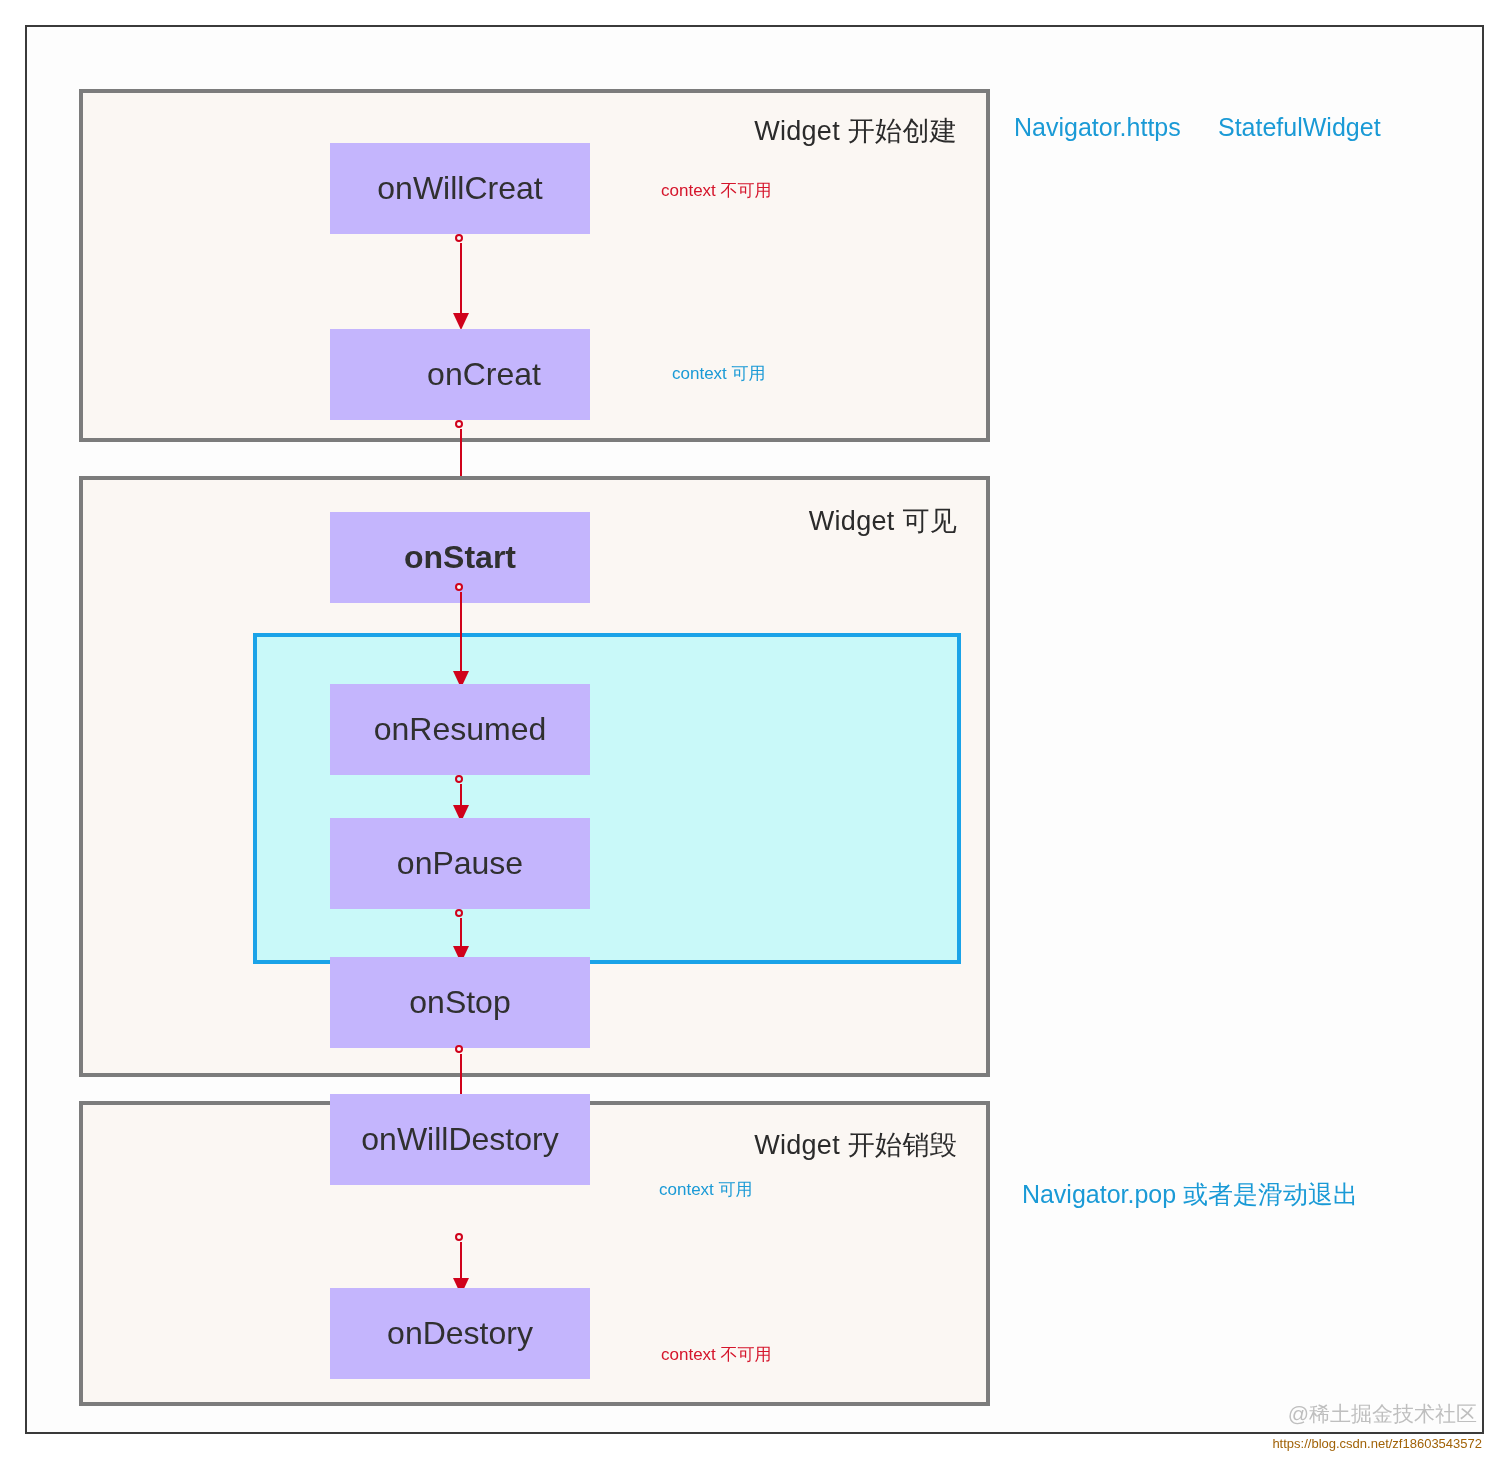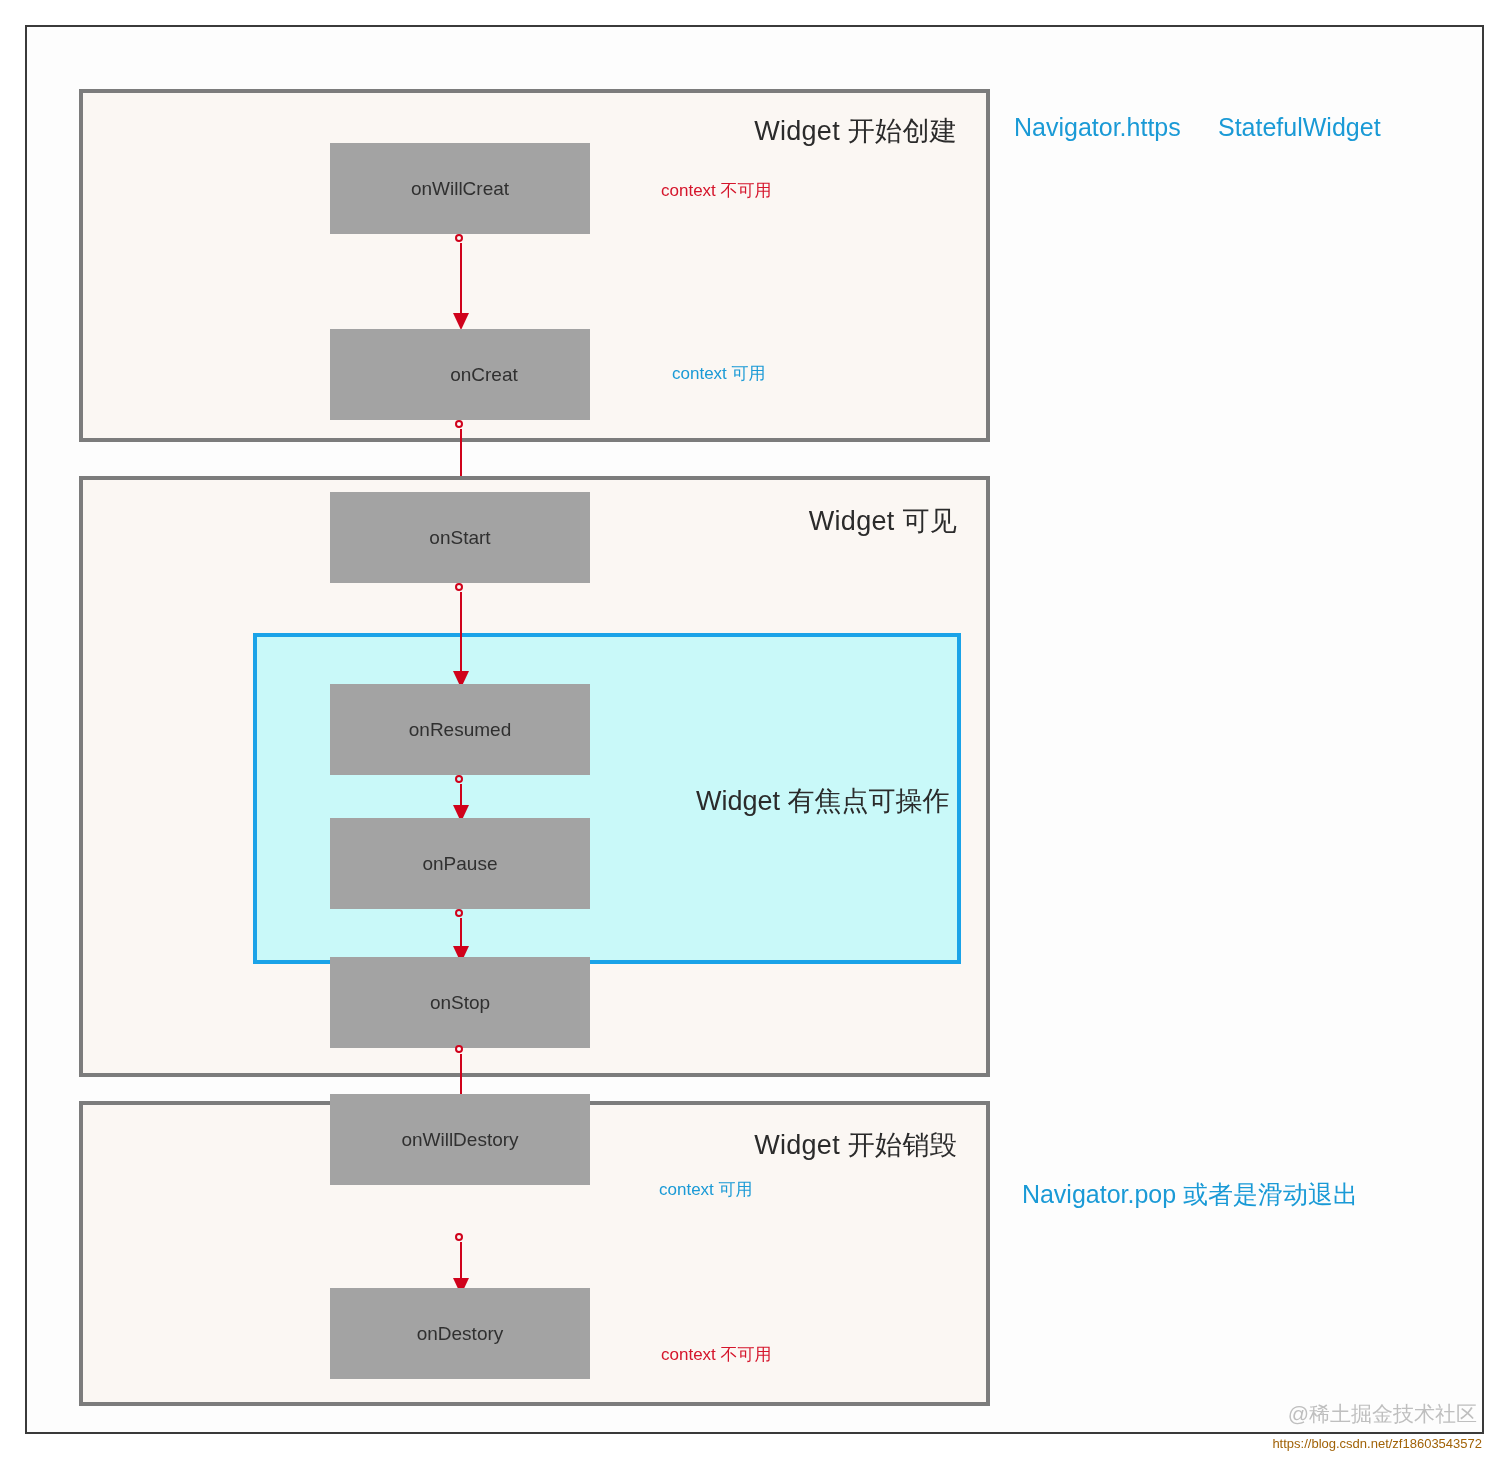--- a/index.html
+++ b/index.html
@@ -67,25 +67,25 @@
     color: #2b2b2b;
     white-space: nowrap;
   }
 
   
   .node {
     position: absolute;
     left: 330px;
     width: 260px;
     height: 91px;
-    background: #a3a3a3;
+    background: #c4b5fd;
     display: flex;
     align-items: center;
     justify-content: center;
-    font-size: 19px;
+    font-size: 32px;
     color: #303030;
     box-sizing: border-box;
   }
 
   
   .connector {
     position: absolute;
     left: 453px;
     width: 16px;
   }
@@ -181,24 +181,23 @@
 
   <div class="connector on-white" style="top:420px; height:80px;">
     <span class="dot"></span>
     <span class="line" style="height:63px;"></span>
     <span class="head" style="top:64px;"></span>
   </div>
 
   <div class="stage-panel" id="panel-visible"></div>
   <div class="stage-title" style="right:555px; top:503px;">Widget 可见</div>
 
-  <div class="node" style="top:492px;">onStart</div>
+  <div class="node" style="top:512px;font-weight:bold;">onStart</div>
 
   <div class="focus-region"></div>
-  <div class="focus-title">Widget 有焦点可操作</div>
 
   <div class="connector" style="top:583px; height:105px;">
     <span class="dot"></span>
     <span class="line" style="height:87px;"></span>
     <span class="head" style="top:88px;"></span>
   </div>
 
   <div class="node" style="top:684px;">onResumed</div>
 
   <div class="connector on-cyan" style="top:775px; height:48px;">

